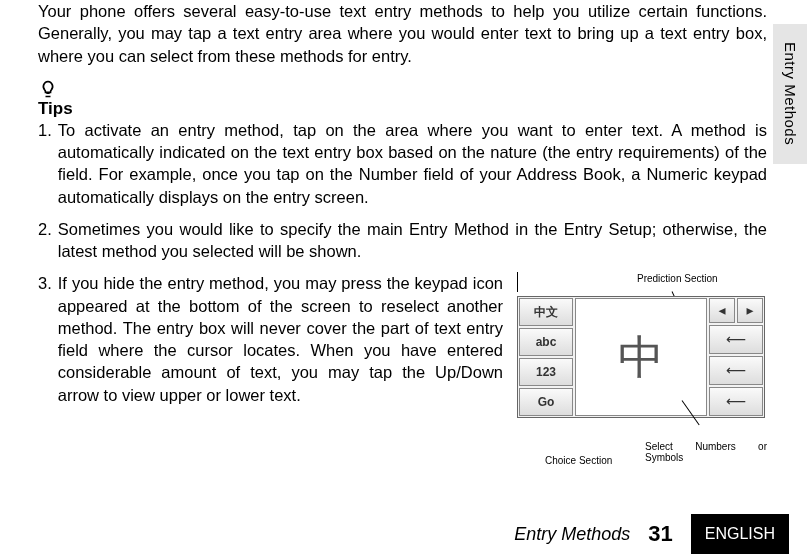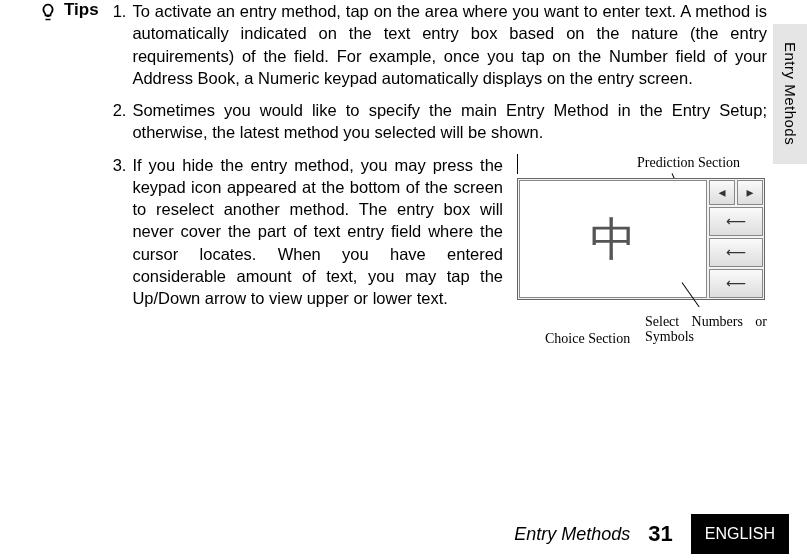--- a/index.html
+++ b/index.html
@@ -24,20 +24,21 @@
     line-height: 1.35;
     text-align: justify;
     margin-left: 18px;
     margin-right: 0;
     margin-bottom: 10px;
   }
   .tips-block {
     margin-left: 18px;
     display: flex;
     align-items: flex-start;
+    flex-direction: column;
   }
   .tips-icon {
     width: 20px;
     height: 20px;
     margin-right: 6px;
     margin-top: 2px;
     flex-shrink: 0;
   }
   .tips-label {
     font-weight: bold;
@@ -54,21 +55,21 @@
   }
   .tips-list li {
     display: flex;
     margin-bottom: 10px;
   }
   .tip-num { flex-shrink: 0; margin-right: 6px; }
   .tip-body { flex: 1; text-align: justify; }
   .tip3-row { display: flex; gap: 14px; align-items: flex-start; }
   .tip3-text { flex: 1; text-align: justify; }
   .figure-col { width: 250px; flex-shrink: 0; position: relative; height: 195px; }
-  .fig-label { font-size: 14px; position: absolute; font-family: Liberation Serif, serif; }
+  .fig-label { font-size: 10px; position: absolute; }
   .pred-label { top: 0; left: 120px; }
   .choice-label { bottom: 0; left: 12px; margin-left: 16px; }
   .selnum-label { bottom: 4px; left: 128px; line-height: 1.1; }
   .diagram {
     position: absolute;
     top: 24px; left: 0;
     width: 248px; height: 122px;
     border: 1px solid #666;
     background: #f2f2f2;
     display: flex;
@@ -168,20 +169,21 @@
     background: #000;
     color: #fff;
     font-size: 16px;
     padding: 11px 14px;
   }
 </style>
 </head>
 <body>
 
 <div class="page">
+  <p class="intro">Your phone offers several easy-to-use text entry methods to help you utilize certain functions. Generally, you may tap a text entry area where you would enter text to bring up a text entry box, where you can select from these methods for entry.</p>
 
   <div class="tips-block">
     <svg class="tips-icon" viewBox="0 0 24 24" fill="none" stroke="#000" stroke-width="2">
       <path d="M9 21h6M10 17h4M12 3a6 6 0 0 0-4 10c1 1 1 2 1 3h6c0-1 0-2 1-3a6 6 0 0 0-4-10z"></path>
     </svg>
     <span class="tips-label">Tips</span>
     <ol class="tips-list">
       <li>
         <span class="tip-num">1.</span>
         <span class="tip-body">To activate an entry method, tap on the area where you want to enter text. A method is automatically indicated on the text entry box based on the nature (the entry requirements) of the field. For example, once you tap on the Number field of your Address Book, a Numeric keypad automatically displays on the entry screen.</span>
@@ -191,20 +193,26 @@
         <span class="tip-body">Sometimes you would like to specify the main Entry Method in the Entry Setup; otherwise, the latest method you selected will be shown.</span>
       </li>
       <li>
         <span class="tip-num">3.</span>
         <div class="tip3-row">
           <span class="tip3-text">If you hide the entry method, you may press the keypad icon appeared at the bottom of the screen to reselect another method. The entry box will never cover the part of text entry field where the cursor locates. When you have entered considerable amount of text, you may tap the Up/Down arrow to view upper or lower text.</span>
           <div class="figure-col">
             <div class="fig-label pred-label">Prediction Section</div>
             <div class="line1 line"></div>
             <div class="diagram">
+              <div class="col-left">
+                <div class="cell">中文</div>
+                <div class="cell">abc</div>
+                <div class="cell">123</div>
+                <div class="cell">Go</div>
+              </div>
               <div class="col-mid">中</div>
               <div class="col-right">
                 <div class="row2">
                   <div class="cell">◂</div>
                   <div class="cell">▸</div>
                 </div>
                 <div class="cell">⟵</div>
                 <div class="cell">⟵</div>
                 <div class="cell">⟵</div>
               </div>

